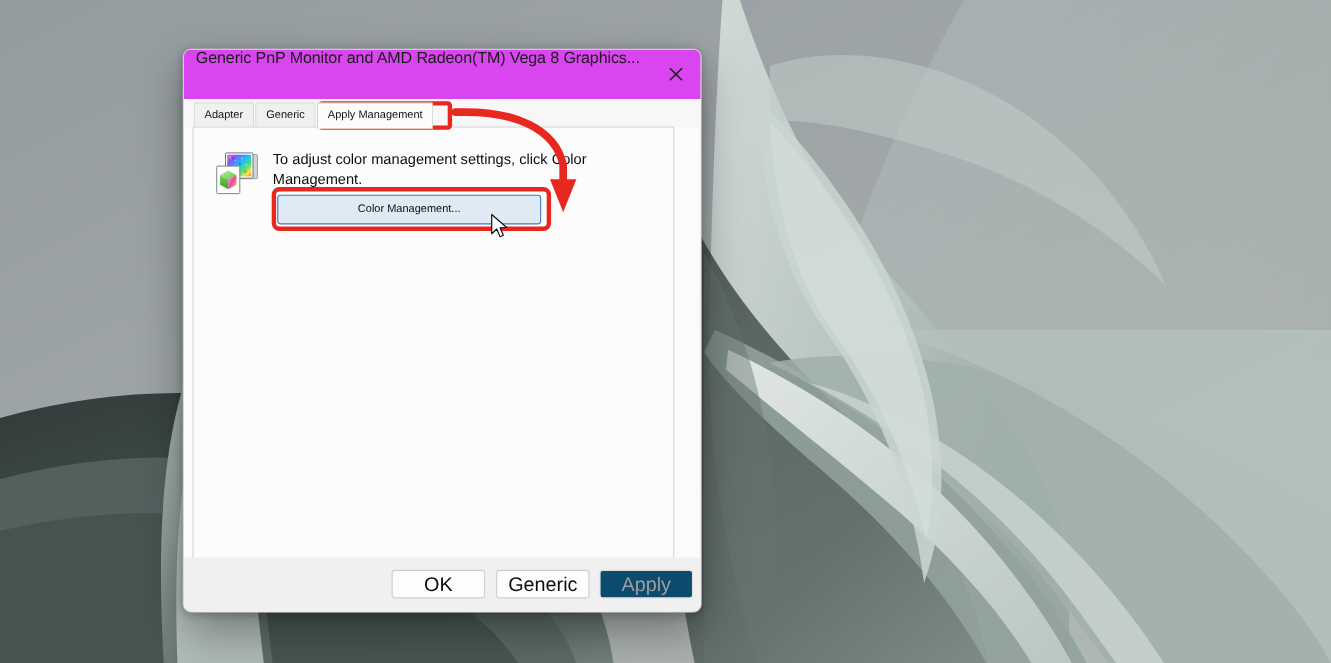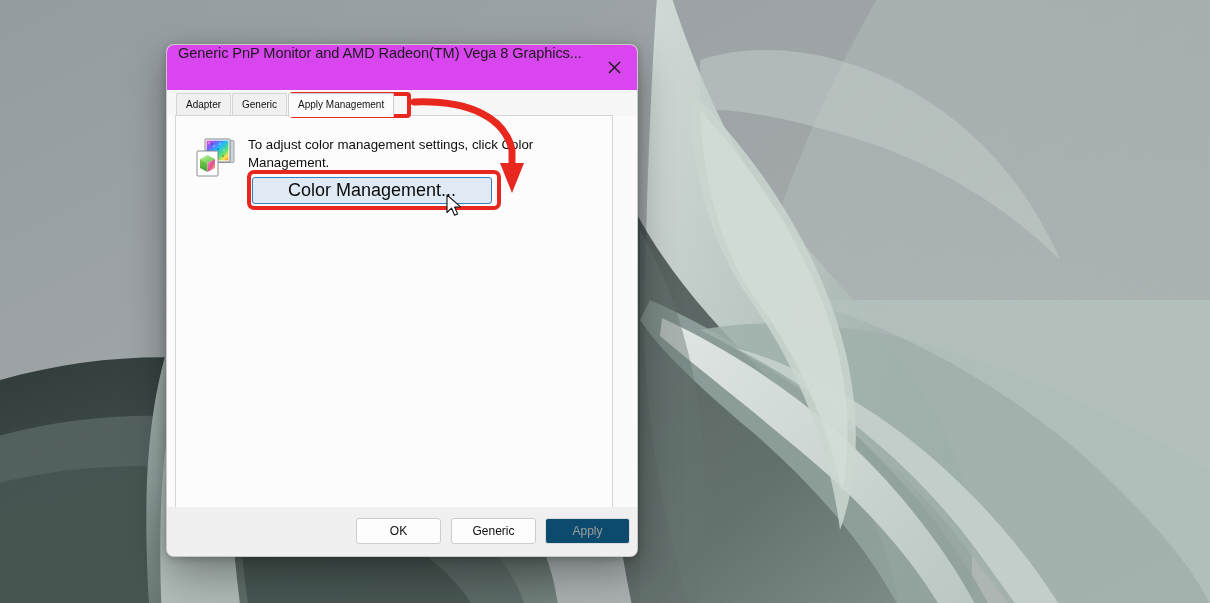--- a/index.html
+++ b/index.html
@@ -142,21 +142,21 @@
   .cm-button {
     position: absolute;
     left: 76px;
     top: 61px;
     width: 240px;
     height: 27px;
     background: #dfeaf4;
     border: 1px solid #3a7cc0;
     border-radius: 3px;
     font-family: "Liberation Sans", sans-serif;
-    font-size: 18px;
+    font-size: 10px;
     color: #0b0b0b;
     cursor: default;
     box-sizing: border-box;
     display: flex;
     align-items: center;
     justify-content: center;
     padding: 0;
   }
 
   
@@ -170,21 +170,21 @@
   }
   .btn {
     position: absolute;
     top: 11px;
     height: 26px;
     width: 85px;
     background: #fdfdfd;
     border: 1px solid #cdcdcd;
     border-radius: 3px;
     font-family: "Liberation Sans", sans-serif;
-    font-size: 12px;
+    font-size: 18px;
     color: #0d0d0d;
     cursor: default;
     box-sizing: border-box;
     padding: 0;
     display: flex;
     align-items: center;
     justify-content: center;
   }
   .btn.ok     { left: 189px; }
   .btn.cancel { left: 284px; }

